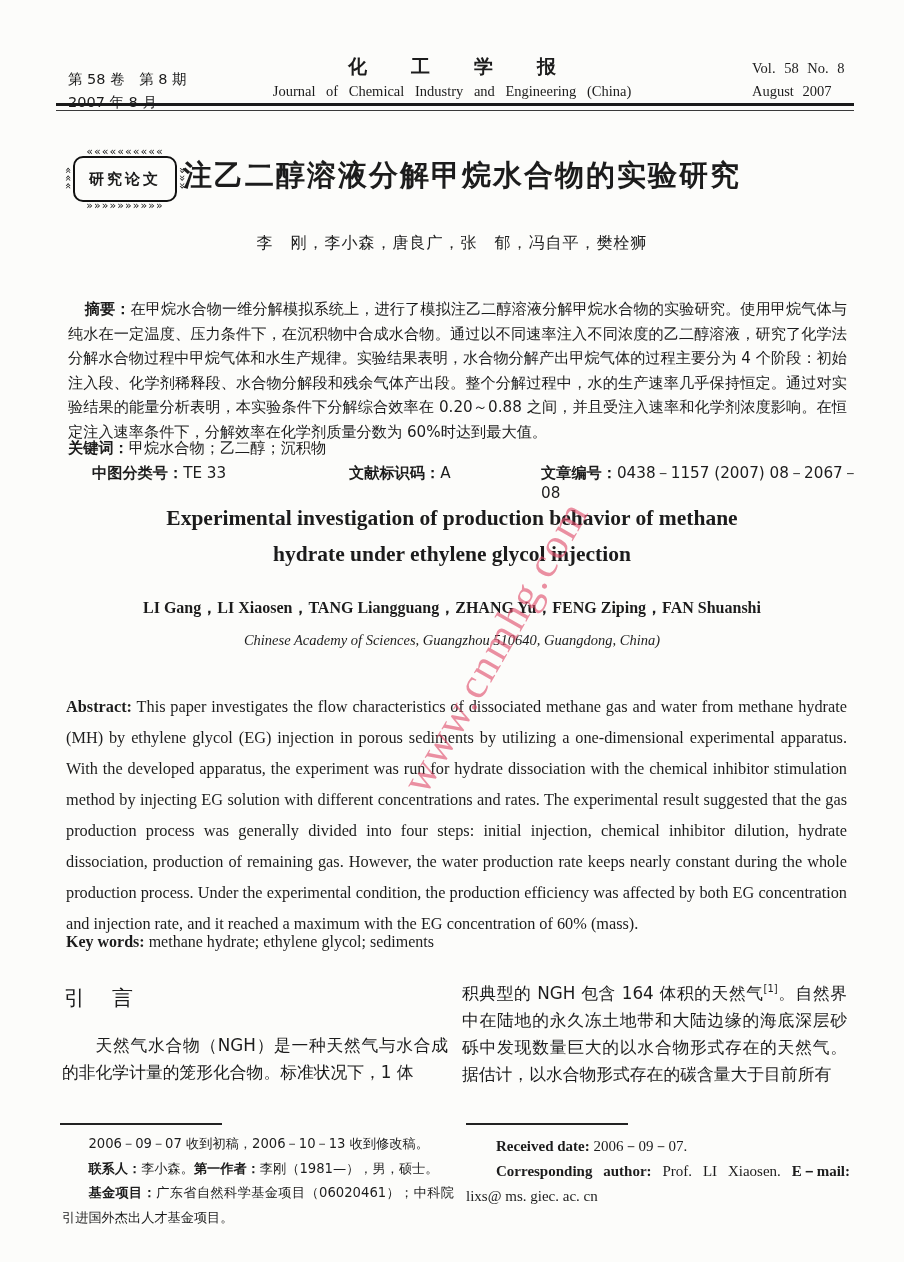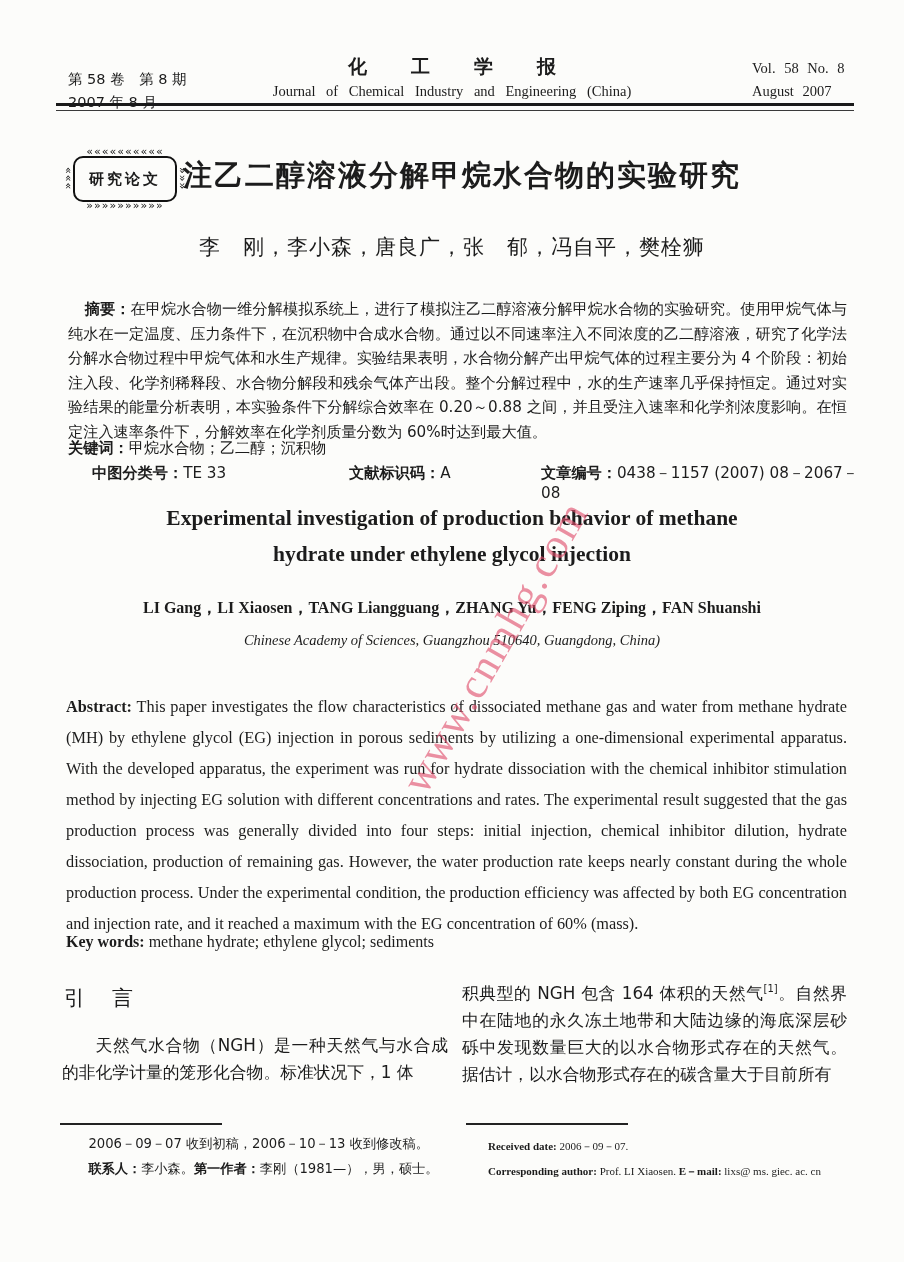--- a/index.html
+++ b/index.html
@@ -24,21 +24,21 @@
   .badge-decor{position:absolute;font-size:11px;color:#111;letter-spacing:1px;line-height:10px;z-index:1;}
   .badge-top{top:0;left:4px;right:4px;text-align:center;}
   .badge-bottom{bottom:0;left:4px;right:4px;text-align:center;}
   .badge-side{top:6px;bottom:6px;writing-mode:vertical-rl;text-align:center;}
   .badge-left{left:-1px;}
   .badge-right{right:-1px;}
 
   
   .title-cn{position:absolute;left:170px;right:150px;top:156px;text-align:center;
             font-size:29px;font-weight:bold;letter-spacing:2px;}
-  .authors-cn{position:absolute;left:0;right:0;top:233px;text-align:center;font-size:21px;letter-spacing:1px;}
+  .authors-cn{position:absolute;left:0;right:0;top:233px;text-align:center;font-size:16px;letter-spacing:1px;}
   .affil-cn{position:absolute;left:0;right:0;top:260px;text-align:center;font-size:14px;}
 
   .abs-cn{position:absolute;left:68px;width:779px;top:297px;font-size:15.2px;
           line-height:24.6px;text-align:justify;text-indent:1.1em;}
   .kw-cn{position:absolute;left:68px;top:438px;font-size:15.2px;}
   .class-line{position:absolute;left:68px;top:463px;width:779px;height:22px;font-size:15.2px;margin-left:24px;}
   .class-line .seg1{position:absolute;left:0;}
   .class-line .seg2{position:absolute;left:257px;}
   .class-line .seg3{position:absolute;left:449px;}
   .b{font-weight:bold;}
@@ -59,21 +59,21 @@
   .intro-para{font-size:16.8px;line-height:27px;text-align:justify;}
   .indent2{text-indent:2em;}
   .col-right{position:absolute;left:462px;top:980px;width:385px;}
   sup.ref{font-size:10px;vertical-align:super;line-height:0;}
 
   
   .fn-rule{position:absolute;top:1123px;width:162px;border-top:2px solid #222;}
   .fn-rule-left{left:60px;}
   .fn-rule-right{left:466px;}
   .fn-left{position:absolute;left:62px;top:1132px;width:392px;font-size:13.2px;line-height:24.5px;text-align:justify;}
-  .fn-right{position:absolute;left:466px;top:1134px;width:384px;font-size:11px;line-height:25px;text-align:justify;}
+  .fn-right{position:absolute;left:466px;top:1134px;width:384px;font-size:15px;line-height:25px;text-align:justify;}
 
   
   .watermark{position:absolute;left:295px;top:622px;width:400px;text-align:center;
              transform:rotate(-60deg);font-size:43px;letter-spacing:2px;z-index:5;
              pointer-events:none;opacity:0.62;}
 </style>
 </head>
 <body>
 
 <div class="page">
@@ -133,20 +133,21 @@
   <div class="col-right">
     <div class="intro-para"><span>积典型的 NGH 包含 164 体积的天然气</span><sup class="ref">[1]</sup><span>。自然界中在陆地的永久冻土地带和大陆边缘的海底深层砂砾中发现数量巨大的以水合物形式存在的天然气。据估计，以水合物形式存在的碳含量大于目前所有</span></div>
   </div>
 
   <div class="fn-rule fn-rule-left"></div>
   <div class="fn-rule fn-rule-right"></div>
 
   <div class="fn-left">
     <div class="indent2">2006－09－07 收到初稿，2006－10－13 收到修改稿。</div>
     <div class="indent2"><span class="b">联系人：</span><span>李小森。</span><span class="b">第一作者：</span><span>李刚（1981—），男，硕士。</span></div>
+    <div class="indent2"><span class="b">基金项目：</span><span>广东省自然科学基金项目（06020461）；中科院引进国外杰出人才基金项目。</span></div>
   </div>
 
   <div class="fn-right serif">
     <div class="indent2"><span class="b">Received date:</span><span> 2006－09－07.</span></div>
     <div class="indent2"><span class="b">Corresponding author:</span><span> Prof. LI Xiaosen. </span><span class="b">E－mail:</span><span> lixs@ ms. giec. ac. cn</span></div>
   </div>
 
   <div class="watermark serif" style="color: rgb(224, 78, 108);">www.cnmhg.com</div>
 
 </div>

